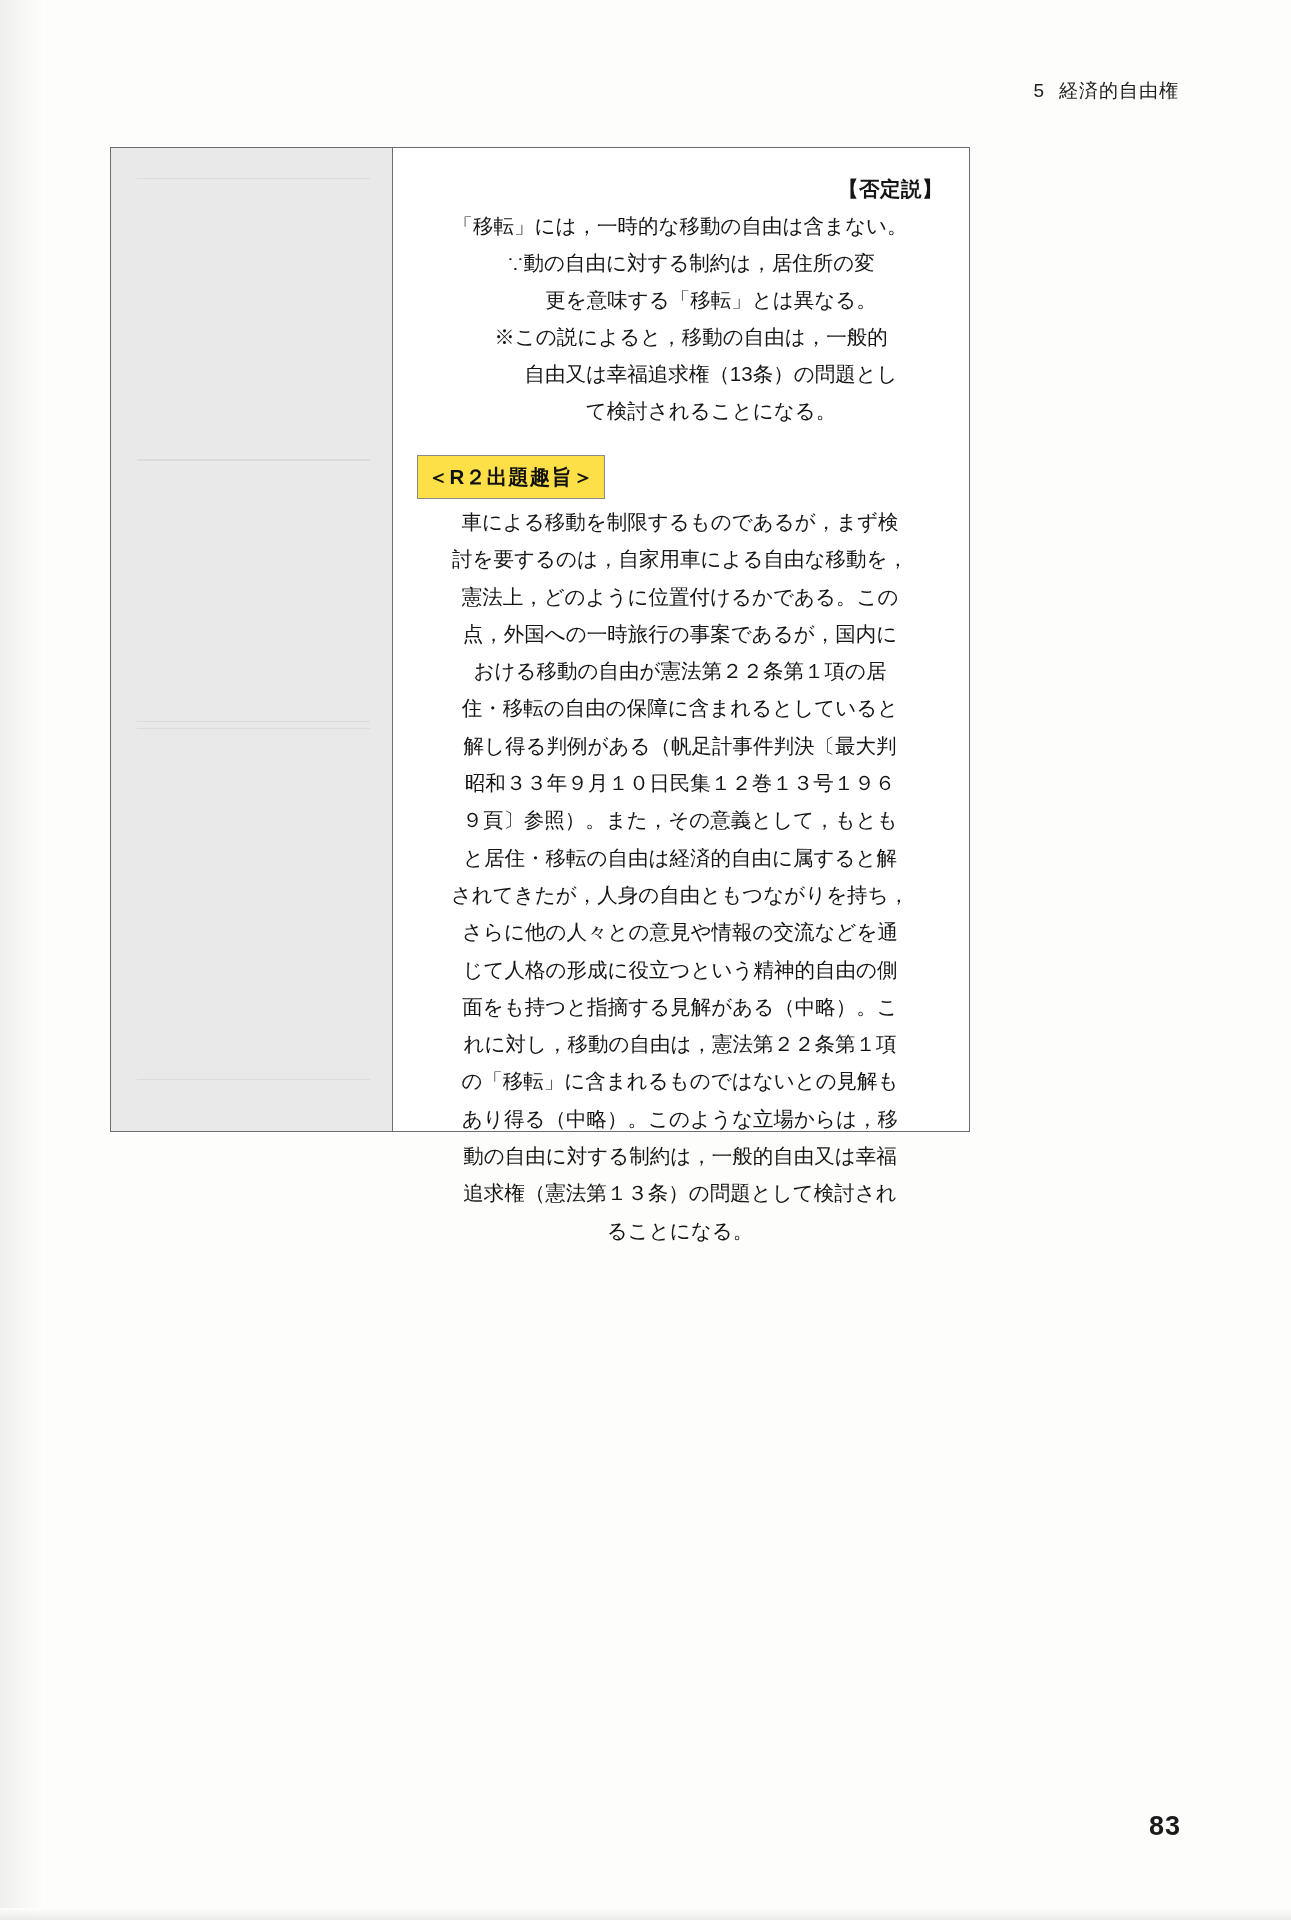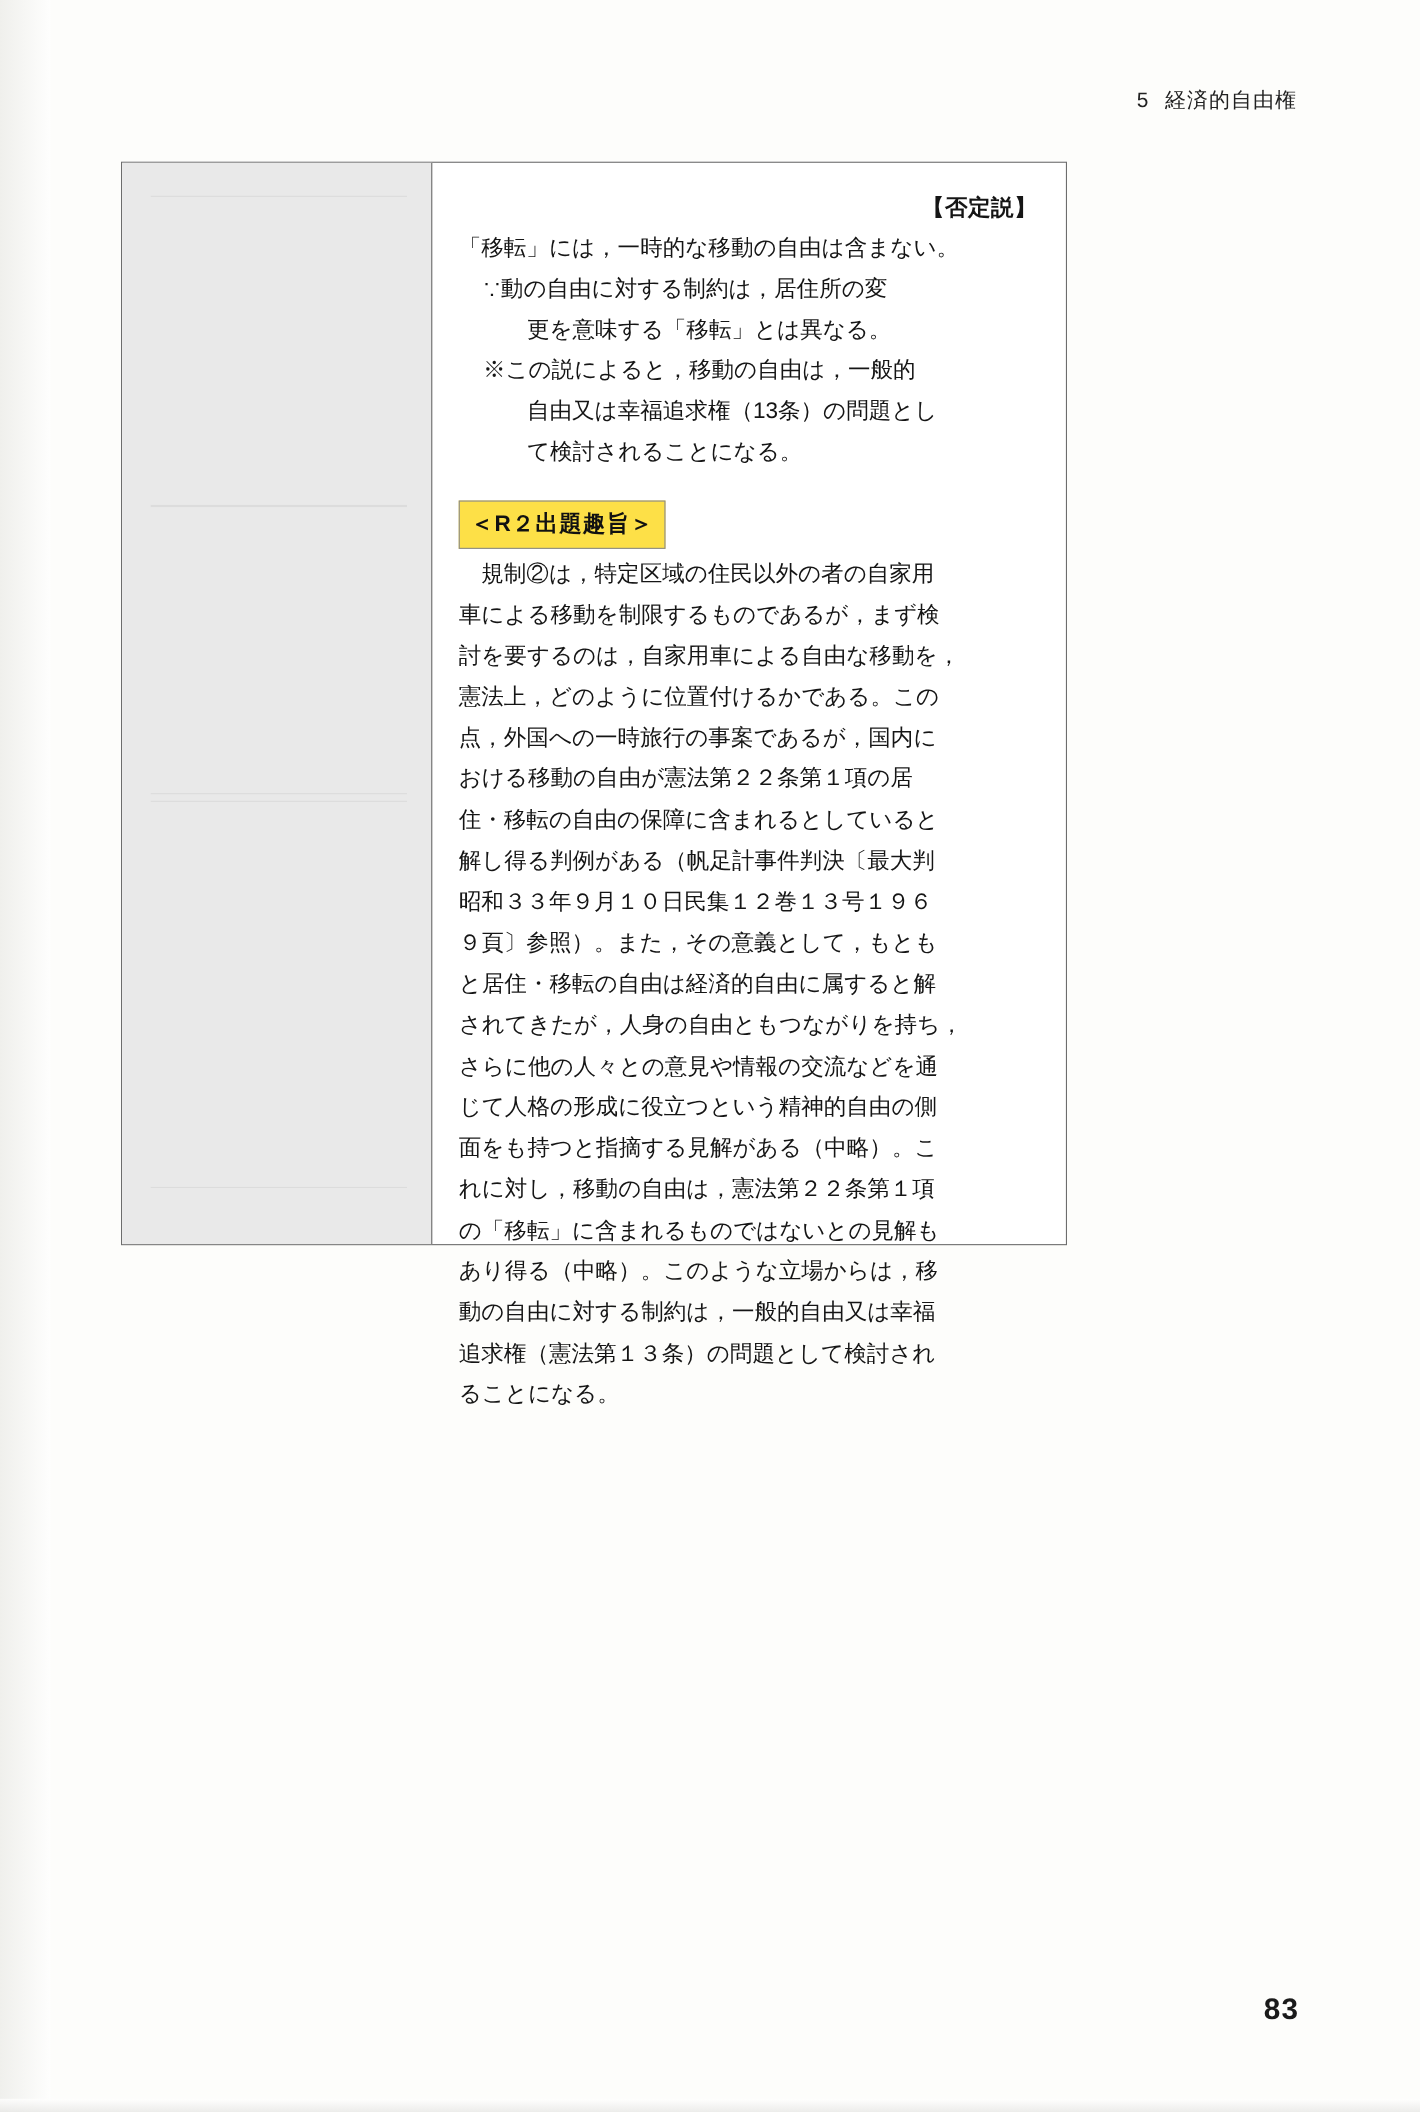--- a/index.html
+++ b/index.html
@@ -85,20 +85,21 @@
     color: #151515;
   }
 
   .lead-label {
     font-weight: bold;
     letter-spacing: 0.5px;
     text-align: right;
   }
   .body-line {
     white-space: pre-wrap;
+    text-align: center;
   }
   .indent-2 { padding-left: 22px; }
   .indent-3 { padding-left: 62px; }
 
   .section-heading {
     display: inline-block;
     margin-top: 26px;
     margin-bottom: 4px;
     background: #fde047;
     border: 1px solid #8a8a8a;
@@ -171,21 +172,20 @@
       <div class="body-line">「移転」には，一時的な移動の自由は含まない。</div>
       <div class="body-line indent-2">∵動の自由に対する制約は，居住所の変</div>
       <div class="body-line indent-3">更を意味する「移転」とは異なる。</div>
       <div class="body-line indent-2">※この説によると，移動の自由は，一般的</div>
       <div class="body-line indent-3">自由又は幸福追求権（13条）の問題とし</div>
       <div class="body-line indent-3">て検討されることになる。</div>
 
       <div class="section-heading">＜R２出題趣旨＞</div>
 
       <div class="para">
-        <div class="body-line">　規制②は，特定区域の住民以外の者の自家用</div>
         <div class="body-line">車による移動を制限するものであるが，まず検</div>
         <div class="body-line">討を要するのは，自家用車による自由な移動を，</div>
         <div class="body-line">憲法上，どのように位置付けるかである。この</div>
         <div class="body-line">点，外国への一時旅行の事案であるが，国内に</div>
         <div class="body-line">おける移動の自由が憲法第２２条第１項の居</div>
         <div class="body-line">住・移転の自由の保障に含まれるとしていると</div>
         <div class="body-line">解し得る判例がある（帆足計事件判決〔最大判</div>
         <div class="body-line">昭和３３年９月１０日民集１２巻１３号１９６</div>
         <div class="body-line">９頁〕参照）。また，その意義として，もとも</div>
         <div class="body-line">と居住・移転の自由は経済的自由に属すると解</div>

